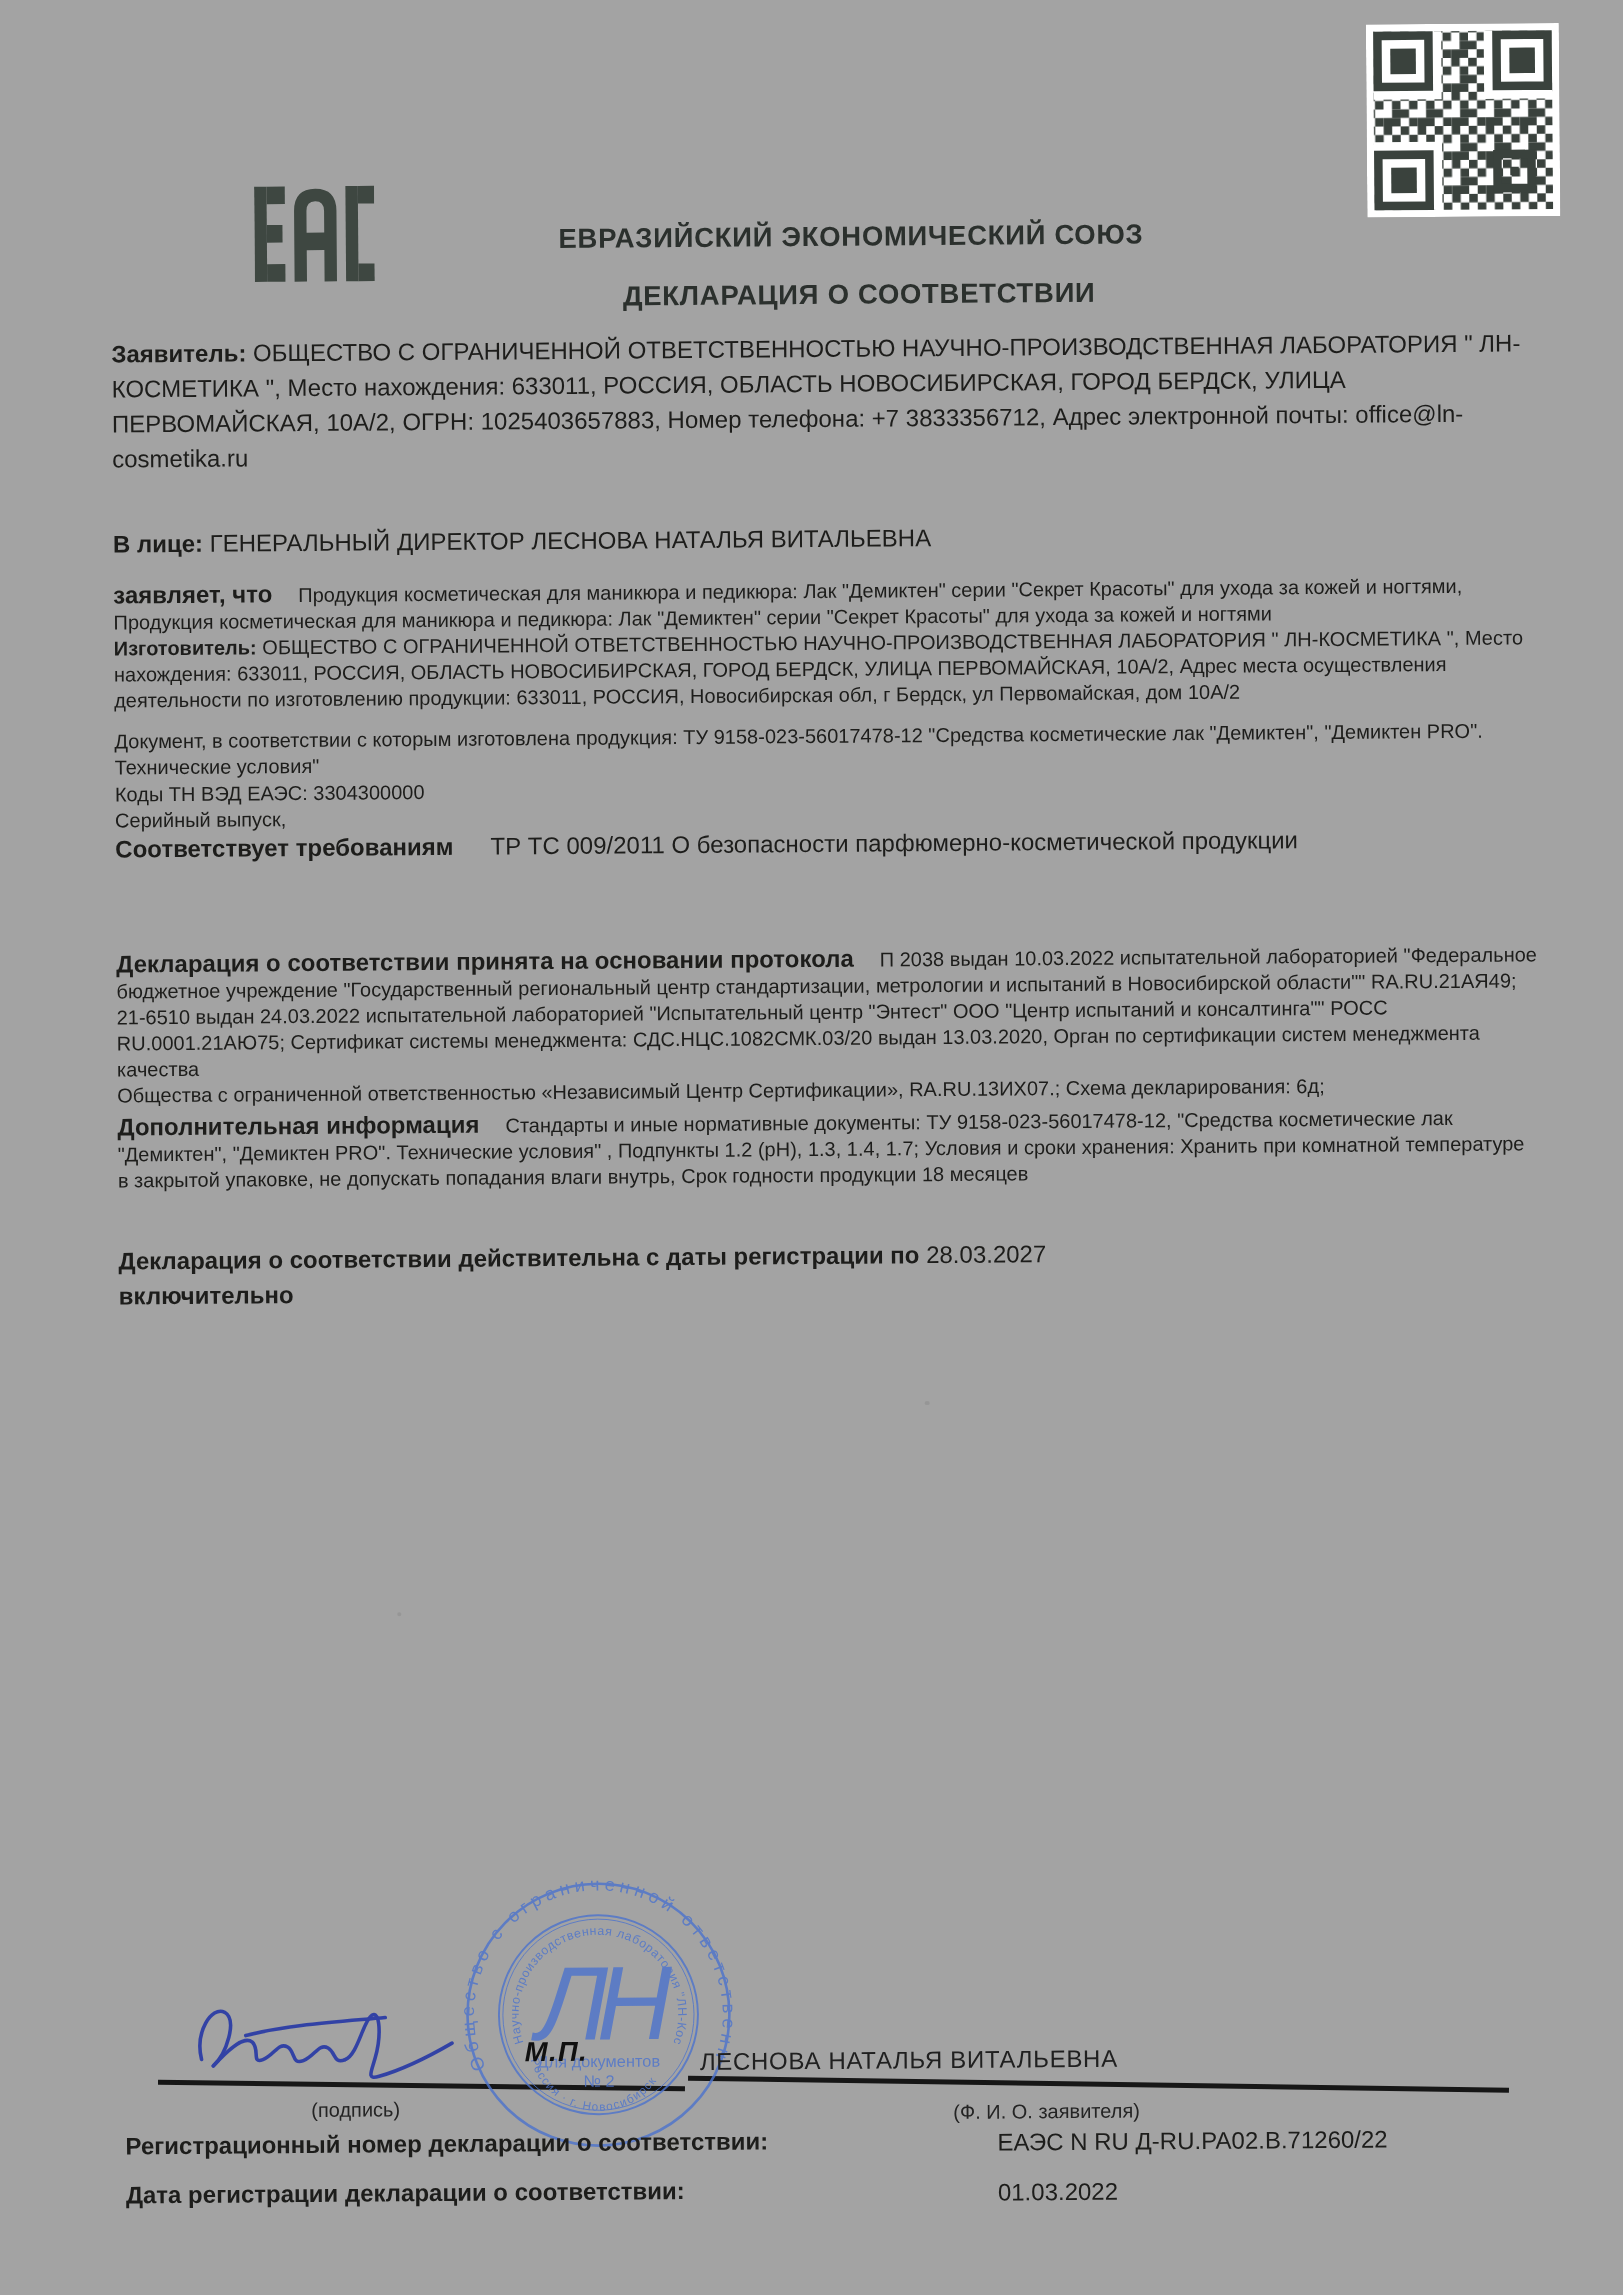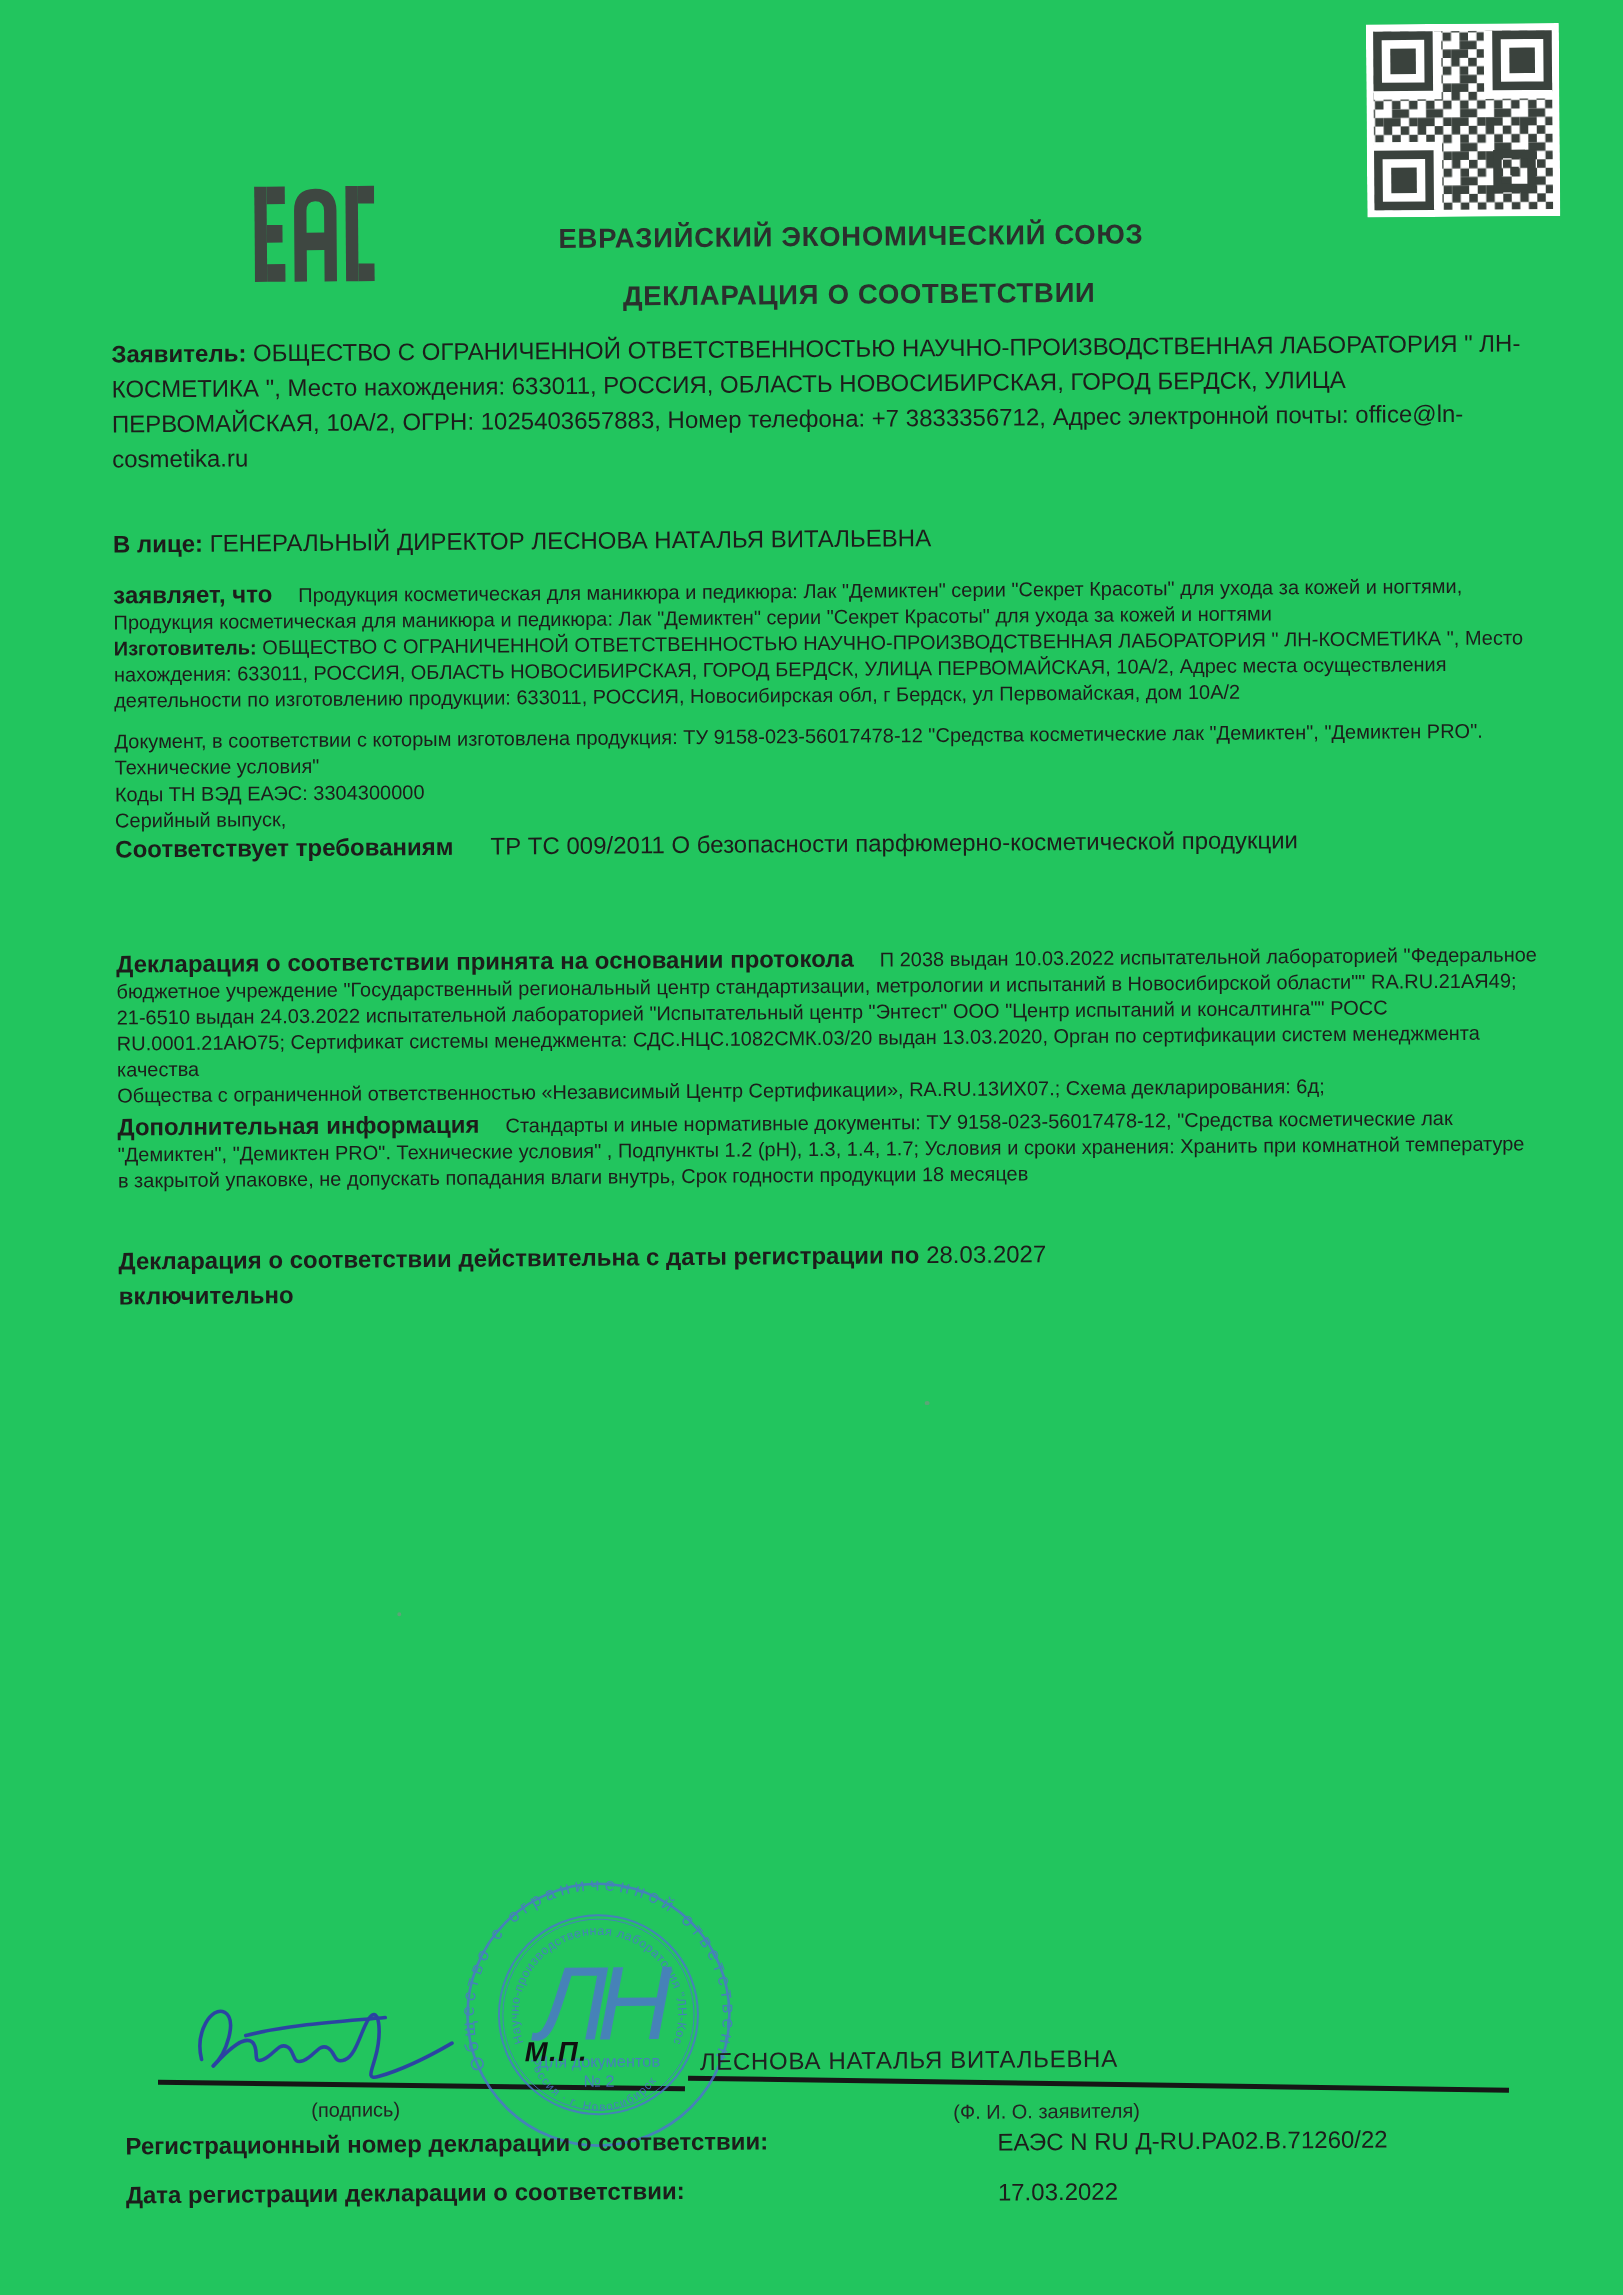--- a/index.html
+++ b/index.html
@@ -1,18 +1,18 @@
 <!DOCTYPE html>
 <html lang="ru" style="font-size:10.5px"><head>
 <meta charset="utf-8">
 <style>
   html,body{margin:0;padding:0;background:#ffffff;}
   body{width:1623px;height:2295px;position:relative;overflow:hidden;
        font-family:"Liberation Sans",sans-serif;color:#1d1d1b;}
-  #doc{position:absolute;inset:0;background:#22c55e;}
+  #doc{position:absolute;inset:0;background:#a3a3a3;}
   #tilt{position:absolute;inset:0;transform:rotate(-0.45deg);transform-origin:50% 52%;}
   .abs{position:absolute;}
   .t42{font-size:27.5px;font-weight:bold;letter-spacing:0.7px;color:#2b302d;white-space:nowrap;}
   .body37{font-size:24px;line-height:35px;}
   .small31{font-size:20px;line-height:26px;}
   .lbl{font-weight:bold;}
   .lbl37{font-weight:bold;font-size:24px;}
   .gap40{margin-right:26px;}
   .gap56{margin-right:37px;}
   .blockline{display:block;}
@@ -136,17 +136,17 @@
     </svg>
 
     <div class="abs" id="mp-mark" style="left:518px;top:2034px;">М.П.</div>
     <div class="abs" id="signatory-name" style="left:693px;top:2047px;">ЛЕСНОВА НАТАЛЬЯ ВИТАЛЬЕВНА</div>
     <div class="abs cap31" style="left:304px;top:2095px;">(подпись)</div>
     <div class="abs cap31" style="left:946px;top:2102px;">(Ф. И. О. заявителя)</div>
 
     <div class="abs reg-label" style="left:118px;top:2127px;">Регистрационный номер декларации о соответствии:</div>
     <div class="abs reg-value" style="left:990px;top:2130px;">ЕАЭС N RU Д-RU.РА02.В.71260/22</div>
     <div class="abs reg-label" style="left:118px;top:2176px;">Дата регистрации декларации о соответствии:</div>
-    <div class="abs reg-value" style="left:990px;top:2180px;">17.03.2022</div>
+    <div class="abs reg-value" style="left:990px;top:2180px;">01.03.2022</div>
 
   </div>
 </div>
 
 
 </body></html>

